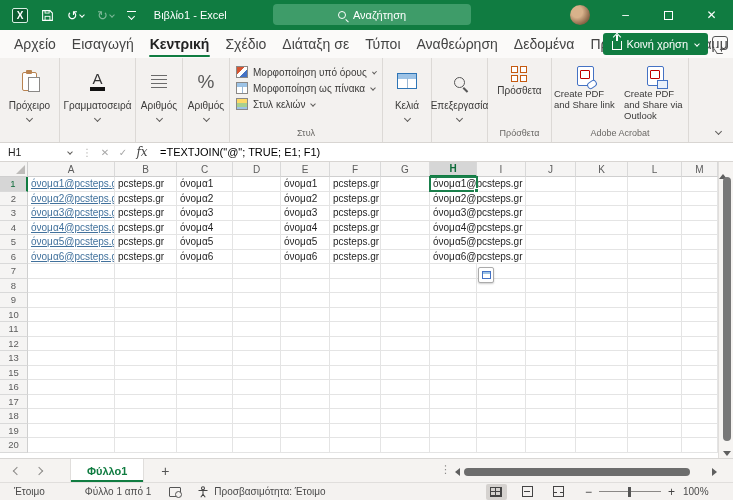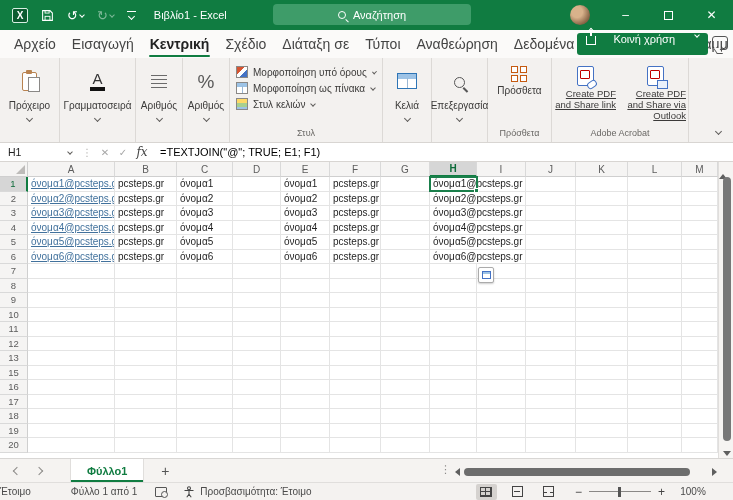--- a/index.html
+++ b/index.html
@@ -24,21 +24,21 @@
   .tb-right{margin-left:auto;display:flex;align-items:center;height:100%;}
   .avatar{width:20px;height:20px;border-radius:50%;background:radial-gradient(circle at 35% 35%, #d8b28b 0 30%, #8a6648 70%, #5d4530);margin-right:14px;}
   .winbtn{width:43px;height:30px;display:flex;align-items:center;justify-content:center;font-size:12px;color:#fff;cursor:pointer;}
   .maxbox{width:9px;height:9px;border:1px solid #fff;}
 
   
   .tabrow{position:absolute;left:0;top:30px;width:100%;height:28px;background:#FBFAF9;display:flex;align-items:stretch;padding-left:6px;}
   .rtab{display:flex;align-items:center;padding:0 8px;font-size:14px;color:#444;cursor:pointer;position:relative;white-space:nowrap;}
   .rtab.active{font-weight:bold;color:#222;}
   .rtab.active:after{content:"";position:absolute;left:7px;right:7px;bottom:1px;height:2.5px;background:var(--accent);border-radius:2px;}
-  .share-btn{position:absolute;right:25px;top:3px;height:22px;background:var(--accent);border-radius:3px;color:#fff;display:flex;gap:18px;padding:0 9px;font-size:11px;cursor:pointer;}
+  .share-btn{position:absolute;right:25px;top:3px;height:22px;background:var(--accent);border-radius:3px;color:#fff;display:flex;align-items:center;gap:5px;padding:0 9px;font-size:11px;cursor:pointer;}
   .share-glyph{width:10px;height:9px;border:1.2px solid #fff;border-top:none;position:relative;margin-top:3px;}
   .share-glyph:after{content:"";position:absolute;left:3px;top:-6px;width:2px;height:6px;background:#fff;}
   .share-glyph:before{content:"";position:absolute;left:1.5px;top:-7px;width:5px;height:5px;border-left:1.2px solid #fff;border-top:1.2px solid #fff;transform:rotate(45deg);}
   .comments-top{position:absolute;right:5px;top:6px;width:16px;height:14px;border:1.3px solid #555;border-radius:3px;cursor:pointer;}
   .comments-top:after{content:"";position:absolute;left:2px;bottom:-5px;width:5px;height:5px;background:#FBFAF9;border-left:1.3px solid #555;border-bottom:1.3px solid #555;transform:skewX(35deg);}
 
   
   .ribbon{position:absolute;left:0;top:58px;width:100%;height:85px;background:#F3F1EF;border-bottom:1px solid #D8D5D2;display:flex;}
   .rgroup{position:relative;height:100%;border-right:1px solid #DCD9D6;display:flex;flex-direction:column;align-items:center;padding-top:8px;}
   .rgroup .glabel{position:absolute;bottom:4px;left:0;right:0;text-align:center;font-size:9px;color:#696764;}
@@ -67,21 +67,21 @@
   .sic{width:12px;height:12px;border:1px solid #8a8886;flex:none;}
   .sic-cond{background:linear-gradient(135deg,#D65532 0 38%,#fff 38% 62%,#4472C4 62%);}
   .sic-table{background:linear-gradient(to bottom,#9DC3E6 0 4px,#fff 4px);position:relative;}
   .sic-table:after{content:"";position:absolute;left:5px;top:3px;bottom:0;width:1px;background:#9cb8d4;}
   .sic-cellstyle{background:linear-gradient(to bottom,#FFD966 0 4px,#A9D08E 4px 8px,#9DC3E6 8px);}
   
   .addins-ic{display:grid;grid-template-columns:7px 7px;grid-template-rows:7px 7px;gap:2px;}
   .addins-ic span{border:1.6px solid #C55A11;background:#fff;}
   .addin-btn,.pdf-btn{display:flex;flex-direction:column;align-items:center;gap:3px;cursor:pointer;font-size:10px;color:#3b3a39;}
   .pdfwrap{display:flex;gap:8px;align-items:flex-start;margin-top:0;}
-  .pdf-btn{width:62px;text-align:right;font-size:9.5px;line-height:1.15;text-decoration:underline;}
+  .pdf-btn{width:62px;text-align:left;font-size:9.5px;line-height:1.15;}
   .pdf-ic{width:17px;height:20px;border:1.4px solid #4472C4;border-radius:2px;background:#fff;position:relative;}
   .pdf-ic:before{content:"";position:absolute;left:2px;top:3px;width:8px;height:7px;border:1.5px solid #C00000;border-radius:1px;}
   .pdf-badge-link:after{content:"";position:absolute;right:-4px;bottom:-3px;width:8px;height:5px;border:1.4px solid #4472C4;border-radius:3px;background:#fff;transform:rotate(-35deg);}
   .pdf-badge-mail:after{content:"";position:absolute;right:-5px;bottom:-4px;width:9px;height:7px;border:1.3px solid #4472C4;background:#EAF1FB;}
   .ribbon-collapse{position:absolute;right:12px;bottom:8px;cursor:pointer;}
 
   
   .fbar{position:absolute;left:0;top:143px;width:100%;height:19px;background:#FFF;border-bottom:1px solid #D8D5D2;display:flex;align-items:center;}
   .namebox{width:78px;height:100%;display:flex;align-items:center;padding-left:8px;font-size:10.5px;color:#222;cursor:pointer;}
   .namebox .chev{margin-left:auto;margin-right:6px;width:4px;height:4px;}
@@ -125,37 +125,37 @@
   .sdots{position:absolute;left:440px;top:4px;color:#8c8a88;font-size:11px;letter-spacing:0;}
   .hscroll{position:absolute;left:455px;top:8px;width:262px;height:9px;display:flex;align-items:center;}
   .harrow{width:0;height:0;cursor:pointer;}
   .harrow.l{border-top:4px solid transparent;border-bottom:4px solid transparent;border-right:5px solid #5f5f5f;margin-right:4px;}
   .harrow.r{border-top:4px solid transparent;border-bottom:4px solid transparent;border-left:5px solid #5f5f5f;margin-left:6px;}
   .htrack{flex:1;height:8px;position:relative;}
   .hthumb{position:absolute;left:0;top:0;height:8px;width:226px;background:#6d6d6d;border-radius:4px;cursor:grab;}
 
   
   .statusbar{position:absolute;left:0;top:482px;width:733px;height:18px;background:#F4F2F0;border-top:1px solid #E0DEDC;display:flex;align-items:center;font-size:10px;color:#4a4a4a;}
-  .sb-item{white-space:nowrap;cursor:pointer;}
+  .sb-item{margin-left:14px;white-space:nowrap;cursor:pointer;}
   .macro-ic{width:12px;height:10px;border:1.2px solid #555;border-radius:1px;margin-left:18px;position:relative;cursor:pointer;}
   .macro-ic:after{content:"";position:absolute;right:-2px;bottom:-2px;width:5px;height:5px;border:1.1px solid #555;border-radius:50%;background:#F4F2F0;}
   .acc-ic{margin-left:16px;cursor:pointer;display:flex;align-items:center;}
   .sb-right{margin-left:auto;display:flex;align-items:center;}
   .view-ic{width:21px;height:16px;display:flex;align-items:center;justify-content:center;cursor:pointer;margin-left:10px;border-radius:2px;}
   .view-ic.active{background:#D5D2CF;}
   .vi-normal{width:12px;height:10px;border:1.2px solid #444;background:linear-gradient(#444 1px,transparent 1px) 0 3px/100% 4px repeat-y, linear-gradient(90deg,#444 1px,transparent 1px) 4px 0/5px 100% repeat-x;}
   .vi-page{width:11px;height:11px;border:1.2px solid #444;position:relative;}
   .vi-page:after{content:"";position:absolute;left:1.5px;top:1.5px;right:1.5px;height:2px;border-bottom:1px solid #444;}
   .vi-break{width:11px;height:11px;border:1.2px solid #444;position:relative;}
   .vi-break:after{content:"";position:absolute;left:0;right:0;top:4.5px;border-top:1px dashed #444;}
   .zoomctl{display:flex;align-items:center;margin-left:16px;gap:7px;}
   .zglyph{font-size:12px;color:#444;cursor:pointer;line-height:1;}
   .ztrack{width:62px;height:1.4px;background:#8a8886;position:relative;cursor:pointer;}
   .zthumb{position:absolute;left:29px;top:-4px;width:3.5px;height:10px;background:#555;}
-  .zoomlvl{width:40px;text-align:center;margin-right:20px;margin-left:8px;cursor:pointer;}
+  .zoomlvl{width:40px;text-align:left;margin-right:10px;margin-left:8px;cursor:pointer;}
 </style>
 </head>
 <body>
 
 <div class="app">
 
   <div class="titlebar">
     <div class="qa">
       <span class="appicon">X</span>
       <svg width="13" height="13" viewBox="0 0 16 16">

